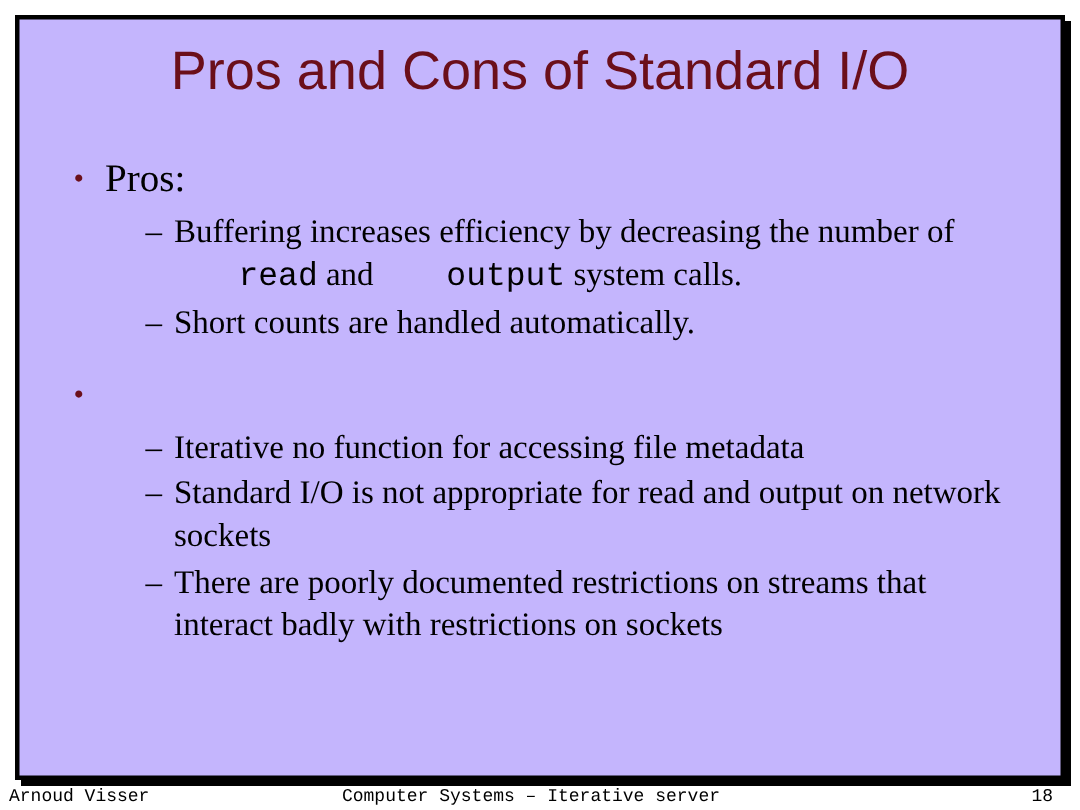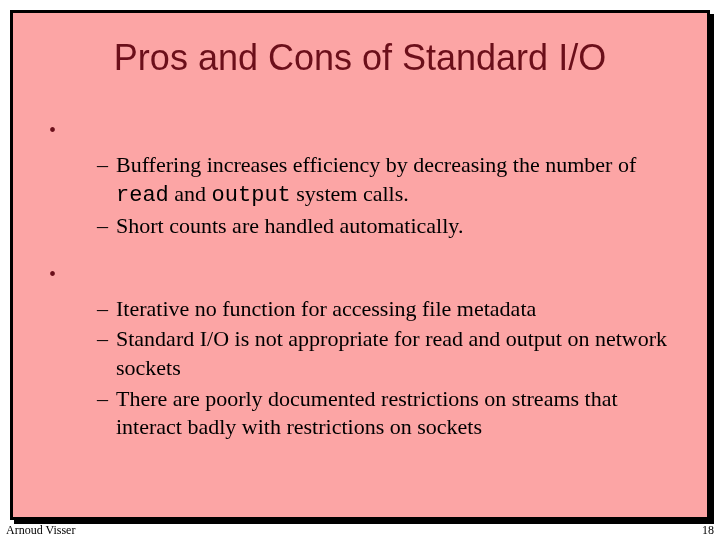--- a/index.html
+++ b/index.html
@@ -13,23 +13,23 @@
     overflow: hidden;
   }
   .slide-frame {
     position: absolute;
     top: 10px;
     left: 10px;
     right: 10px;
     bottom: 20px;
     border: 3px solid #000;
     box-shadow: 4px 4px 0 #000;
-    background: #fca5a5;
+    background: #c4b5fd;
     box-sizing: border-box;
-    padding: 24px 36px 10px 36px;
+    padding: 13px 36px 10px 36px;
   }
   .title {
     font-family: Arial, Helvetica, sans-serif;
     font-size: 36px;
     color: #6b0f1a;
     text-align: center;
     margin: 0 0 36px 0;
     font-weight: normal;
   }
   .section {
@@ -60,28 +60,29 @@
   }
   .dash {
     margin-right: 8px;
     flex-shrink: 0;
   }
   .subtext {
     flex: 1;
   }
   .mono {
     font-family: 'Courier New', Courier, monospace;
+    margin-left: 43px;
   }
   .footer {
     position: absolute;
     bottom: 0;
     left: 0;
-    right: 0;
+    right: 12px;
     height: 20px;
-    font-family: Liberation Serif, serif;
+    font-family: Liberation Mono, monospace;
     font-size: 12px;
     color: #000;
   }
   .footer-left {
     position: absolute;
     left: 6px;
     bottom: 2px;
   }
   .footer-center {
     position: absolute;
@@ -97,20 +98,21 @@
   }
 </style>
 </head>
 <body>
 
 <div class="slide-frame">
   <h1 class="title">Pros and Cons of Standard I/O</h1>
 
   <div class="section">
     <span class="bullet-dot">•</span>
+    <span class="section-label">Pros:</span>
   </div>
   <div class="sublist">
     <div class="subitem">
       <span class="dash">–</span>
       <span class="subtext">
         <span>Buffering increases efficiency by decreasing the number of </span><span class="mono">read</span><span> and </span><span class="mono">output</span><span> system calls.</span>
       </span>
     </div>
     <div class="subitem">
       <span class="dash">–</span>
@@ -132,14 +134,15 @@
     </div>
     <div class="subitem">
       <span class="dash">–</span>
       <span class="subtext">There are poorly documented restrictions on streams that interact badly with restrictions on sockets</span>
     </div>
   </div>
 </div>
 
 <div class="footer">
   <span class="footer-left">Arnoud Visser</span>
+  <span class="footer-center">Computer Systems – Iterative server</span>
   <span class="footer-right">18</span>
 </div>
 
 </body></html>

